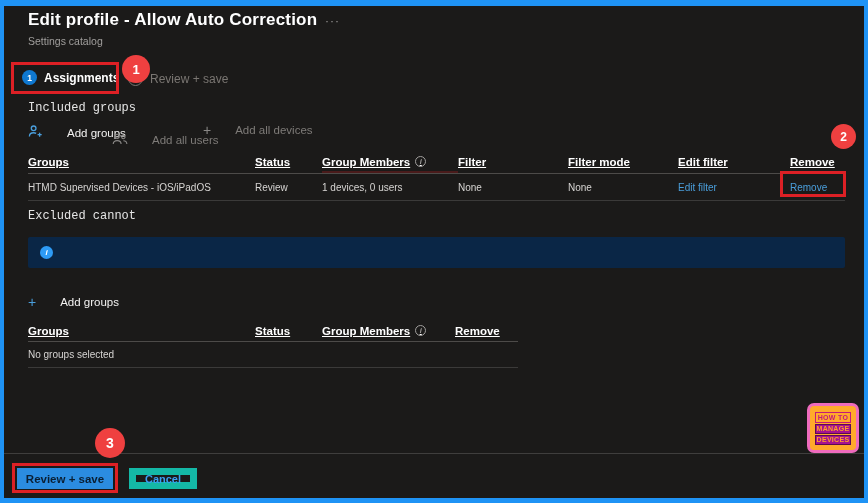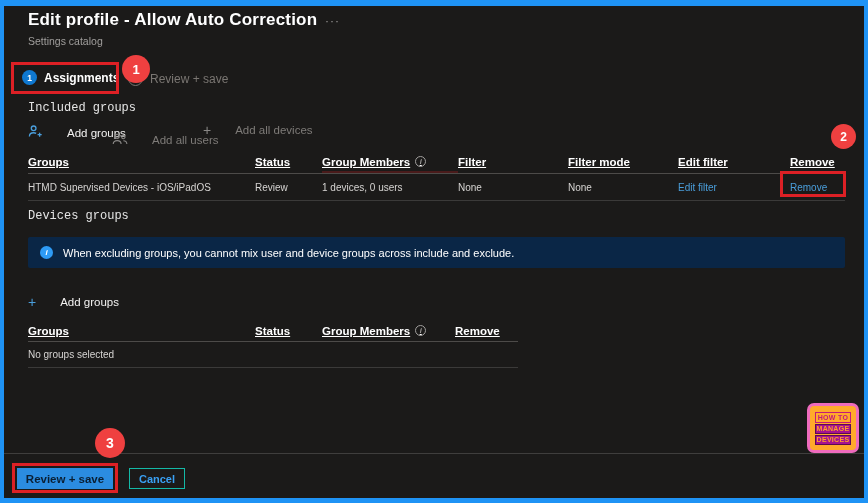--- a/index.html
+++ b/index.html
@@ -97,23 +97,23 @@
   
   .footer-divider { left: 0; top: 447px; width: 860px; height: 0; border-top: 1px solid #3f3e3d; }
   .btn-primary {
     left: 13px; top: 462px; width: 96px; height: 21px;
     background: #2b8ce0; color: #0a1f33;
     font-size: 11.5px; font-weight: bold;
     display: flex; align-items: center; justify-content: center;
     border: none; cursor: pointer; font-family: inherit;
   }
   .btn-secondary {
-    left: 125px; top: 462px; width: 56px; height: 21px;
+    left: 125px; top: 462px; width: 68px; height: 21px;
     background: transparent; color: #3aa0f3;
-    border: 1px solid #14b8a6;
+    border: 7px solid #14b8a6;
     font-size: 11px; font-weight: bold;
     display: flex; align-items: center; justify-content: center;
     cursor: pointer; font-family: inherit;
   }
 
   
   .anno-box { border: 3px solid #dd2025; pointer-events: none; }
   .anno-box-assignments { left: 7px; top: 56px; width: 108px; height: 32px; }
   .anno-box-remove { left: 776px; top: 165px; width: 66px; height: 26px; }
   .anno-box-review { left: 8px; top: 457px; width: 106px; height: 30px; }
@@ -212,25 +212,24 @@
         <div class="td">None</div>
         <div class="td">
             <span class="link">Edit filter</span>
           </div>
         <div class="td">
             <span class="link">Remove</span>
           </div>
       </div>
     </div>
 
-    <div class="abs section-heading" style="left:24px; top:203px;">Devices groups</div>
+    <div class="abs section-heading" style="left:24px; top:203px;">Excluded cannot</div>
 
     <div class="abs banner">
       <span class="banner-info-icon">i</span>
-      <span class="banner-text">When excluding groups, you cannot mix user and device groups across include and exclude.</span>
     </div>
 
     <div class="abs toolbar-item toolbar-enabled" style="left:24px; top:290px;">
       <span class="plus-glyph plus-blue">+</span>
       <span>Add groups</span>
     </div>
 
     <div class="abs tbl tbl-2" style="left:24px; top:314px; width:490px;">
       <div class="hrow">
         <div class="th" style="height:22px;">Groups</div>

